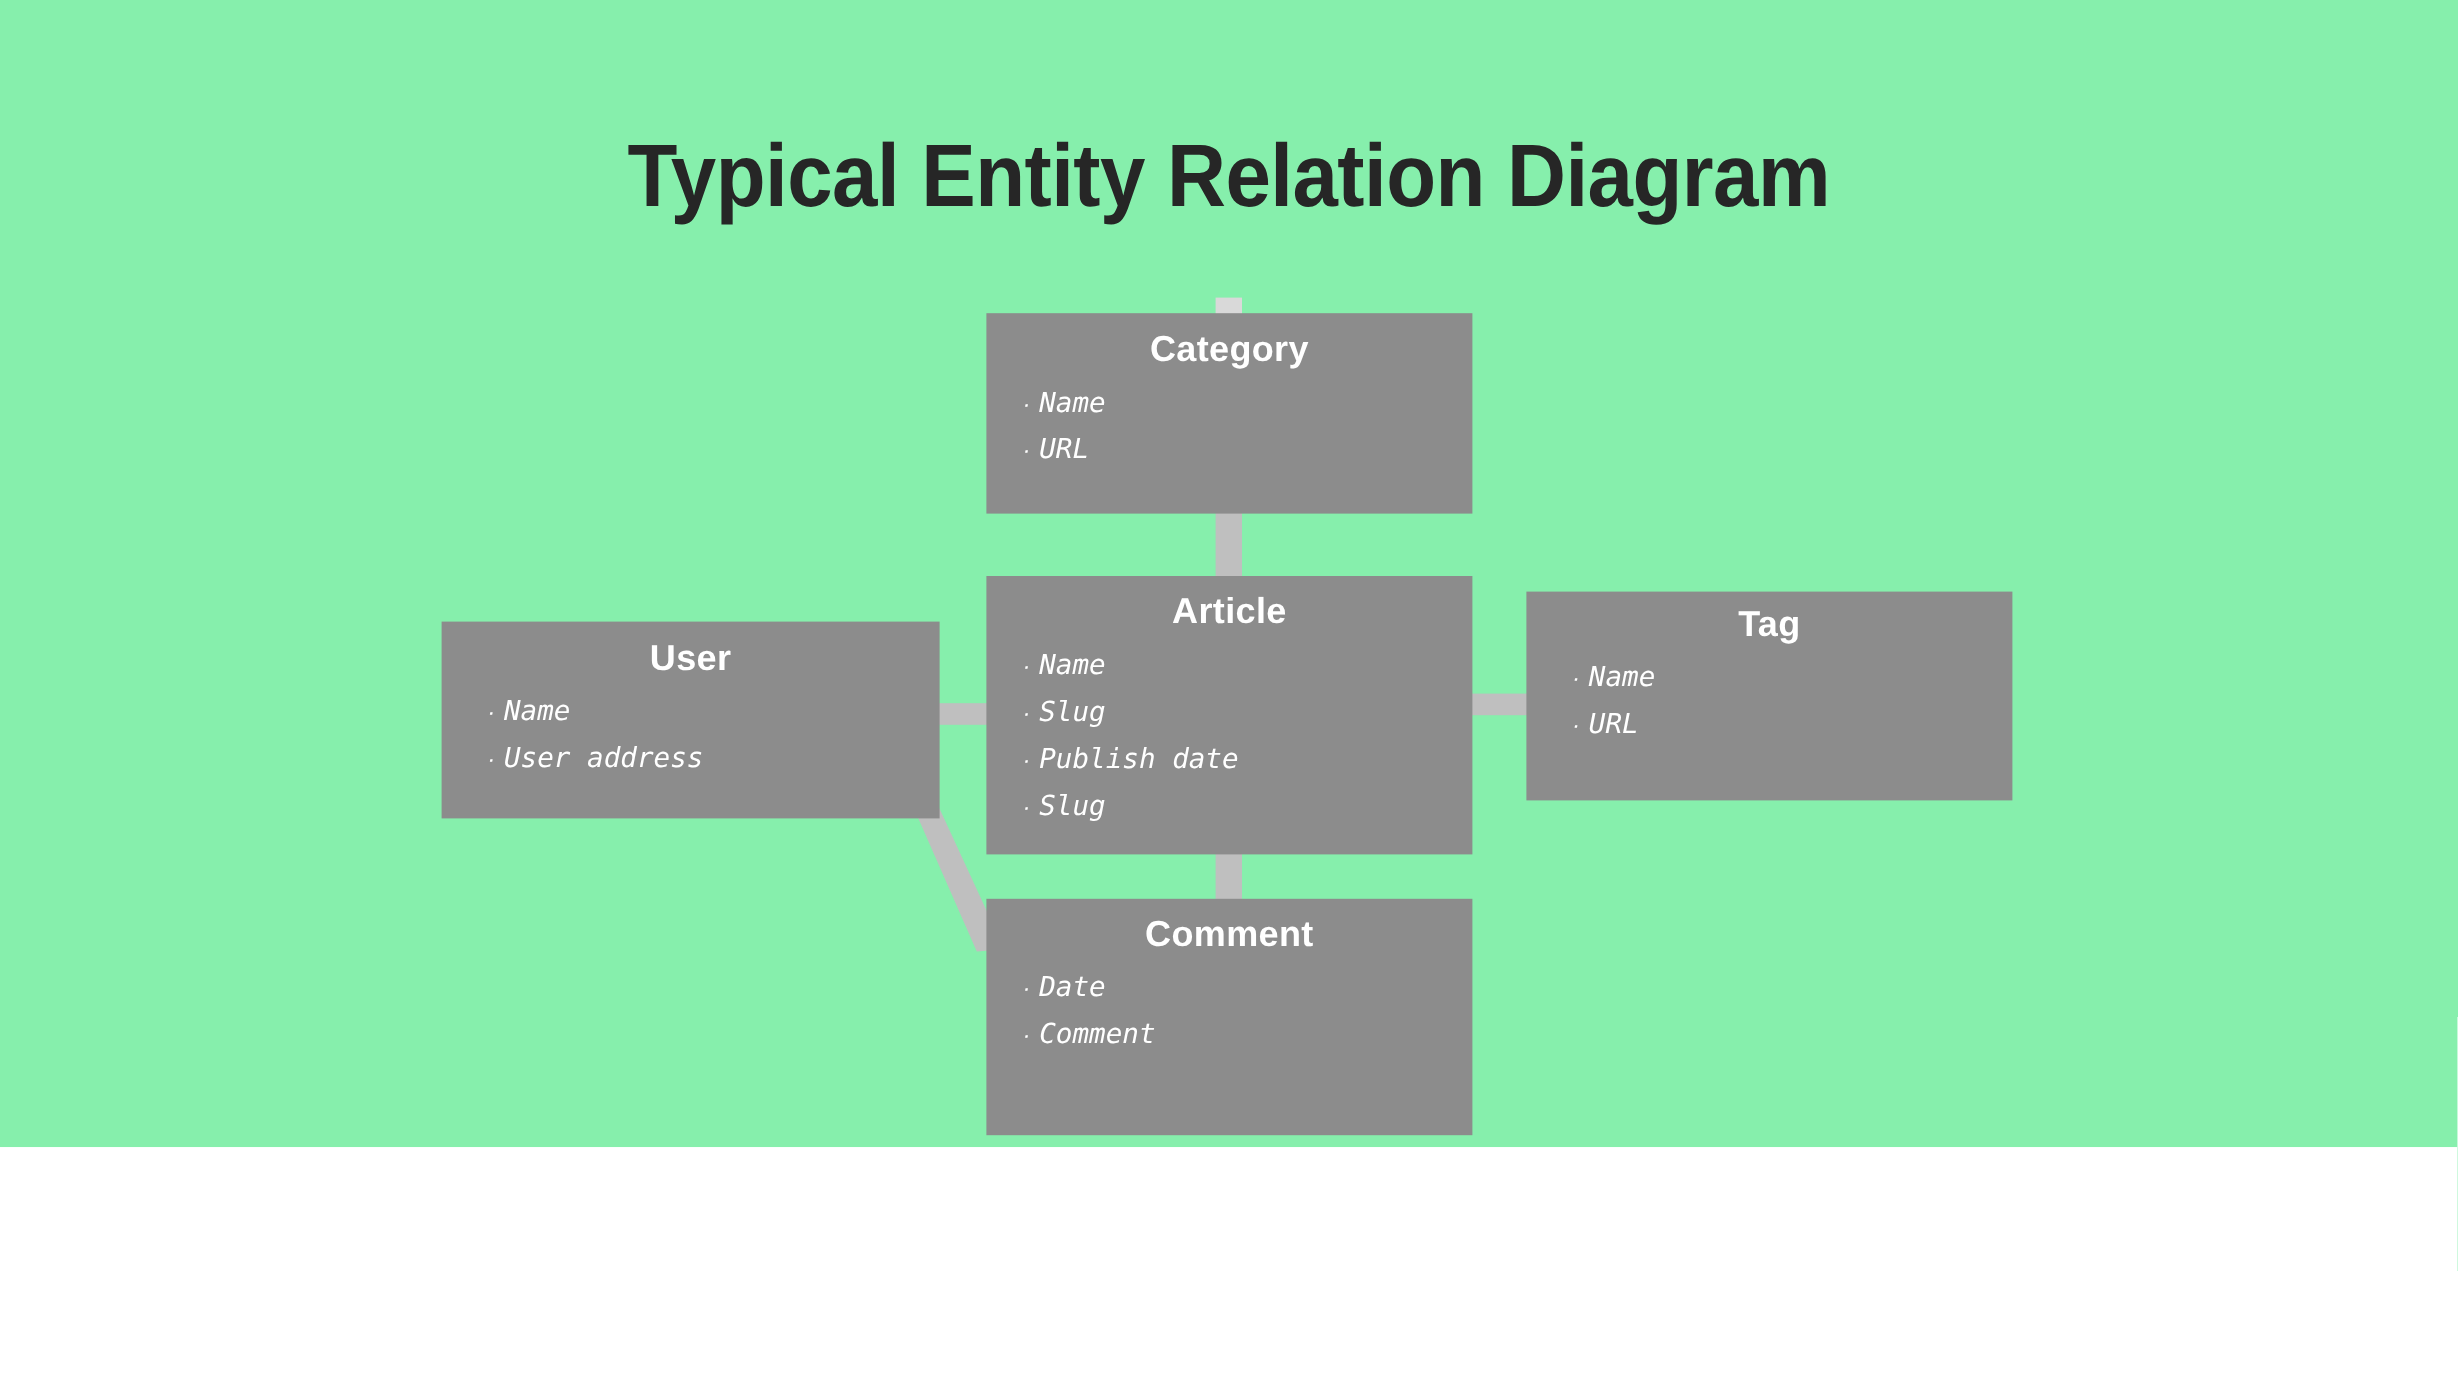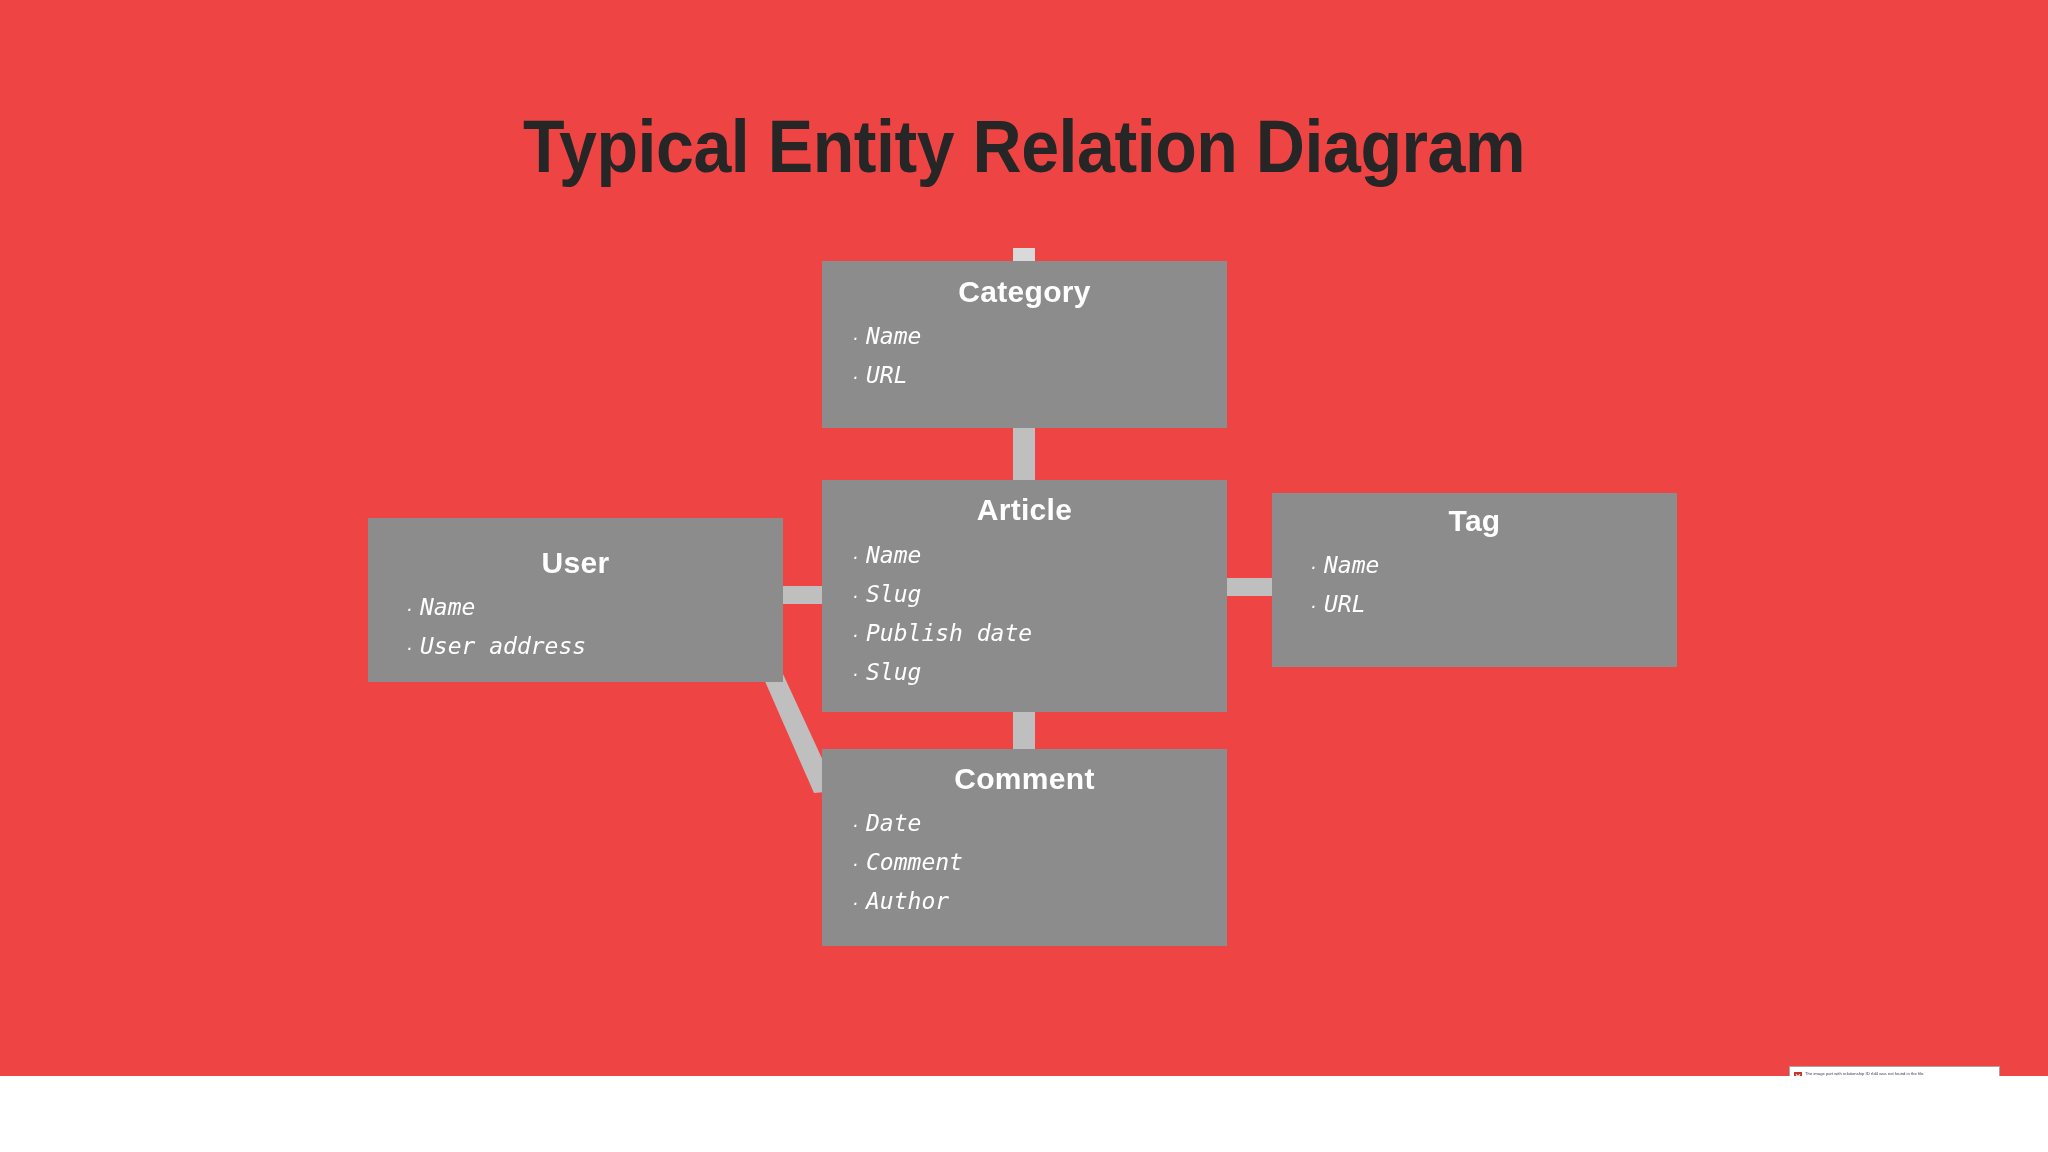--- a/index.html
+++ b/index.html
@@ -7,22 +7,22 @@
     margin: 0;
     padding: 0;
     background: #ffffff;
   }
   body {
     font-family: "Liberation Sans", sans-serif;
   }
   #slide {
     position: relative;
     width: 2048px;
-    height: 1076px;
-    background: #ef4444;
+    height: 956px;
+    background: #86efac;
     overflow: hidden;
   }
 
   
   #slide-title {
     position: absolute;
     left: 0;
     top: 104px;
     width: 2048px;
     text-align: center;
@@ -88,21 +88,21 @@
   
   #entity-category { left: 822px;  top: 261px; width: 405px; height: 167px; }
   #entity-category .entity-title { margin-top: 8px; }
   #entity-category .entity-fields { margin-top: 2px; }
 
   #entity-article  { left: 822px;  top: 480px; width: 405px; height: 232px; }
   #entity-article .entity-title { margin-top: 7px; }
   #entity-article .entity-fields { margin-top: 3px; }
 
   #entity-user     { left: 368px;  top: 518px; width: 415px; height: 164px; }
-  #entity-user .entity-title { margin-top: 22px; }
+  #entity-user .entity-title { margin-top: 8px; }
   #entity-user .entity-fields { margin-top: 2px; padding-left: 38px; }
 
   #entity-tag      { left: 1272px; top: 493px; width: 405px; height: 174px; }
   #entity-tag .entity-title { margin-top: 5px; }
   #entity-tag .entity-fields { margin-top: 2px; padding-left: 38px; }
 
   #entity-comment  { left: 822px;  top: 749px; width: 405px; height: 197px; }
   #entity-comment .entity-title { margin-top: 7px; }
   #entity-comment .entity-fields { margin-top: 2px; }
 
@@ -218,21 +218,20 @@
       <li><span class="bullet">·</span><span>Name</span></li>
       <li><span class="bullet">·</span><span>URL</span></li>
     </ul>
   </div>
 
   <div class="entity" id="entity-comment">
     <div class="entity-title">Comment</div>
     <ul class="entity-fields">
       <li><span class="bullet">·</span><span>Date</span></li>
       <li><span class="bullet">·</span><span>Comment</span></li>
-      <li><span class="bullet">·</span><span>Author</span></li>
     </ul>
   </div>
 
   <div id="page-number">15</div>
 
   <div id="broken-image-placeholder">
     <div id="broken-image-row">
       <span id="broken-image-icon"></span>
       <span id="broken-image-message">The image part with relationship ID rId4 was not found in the file.</span>
     </div>

